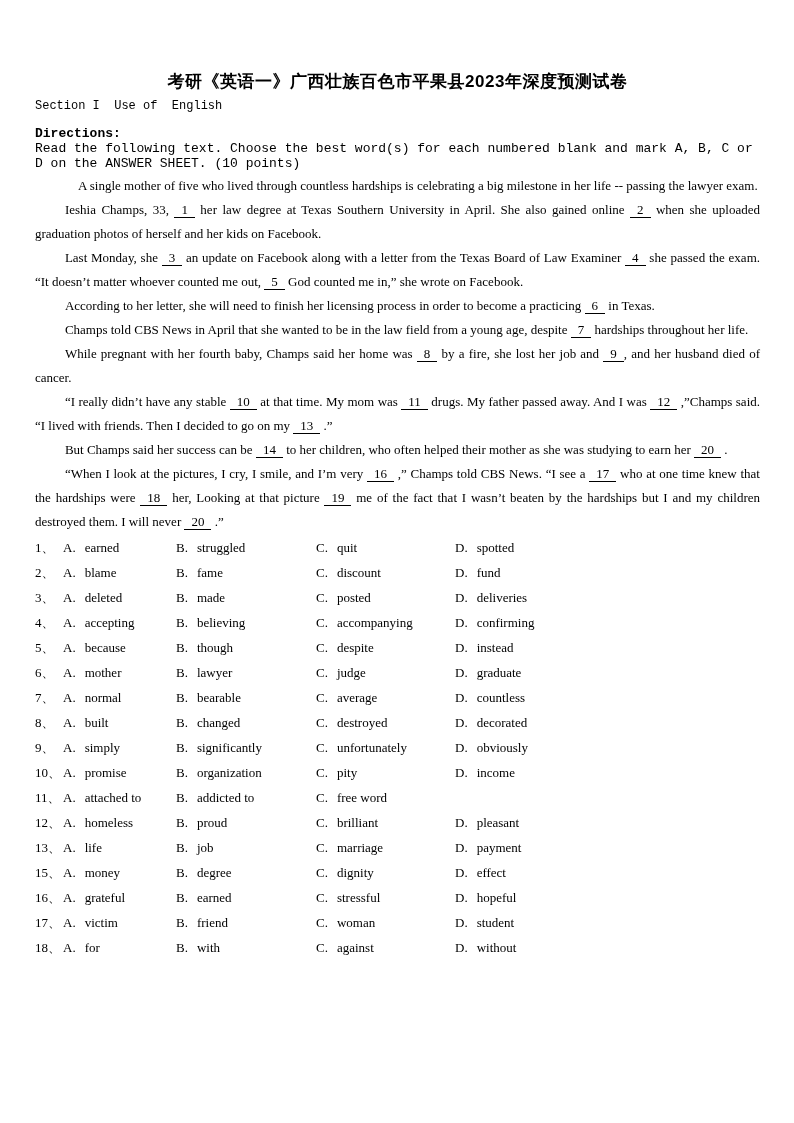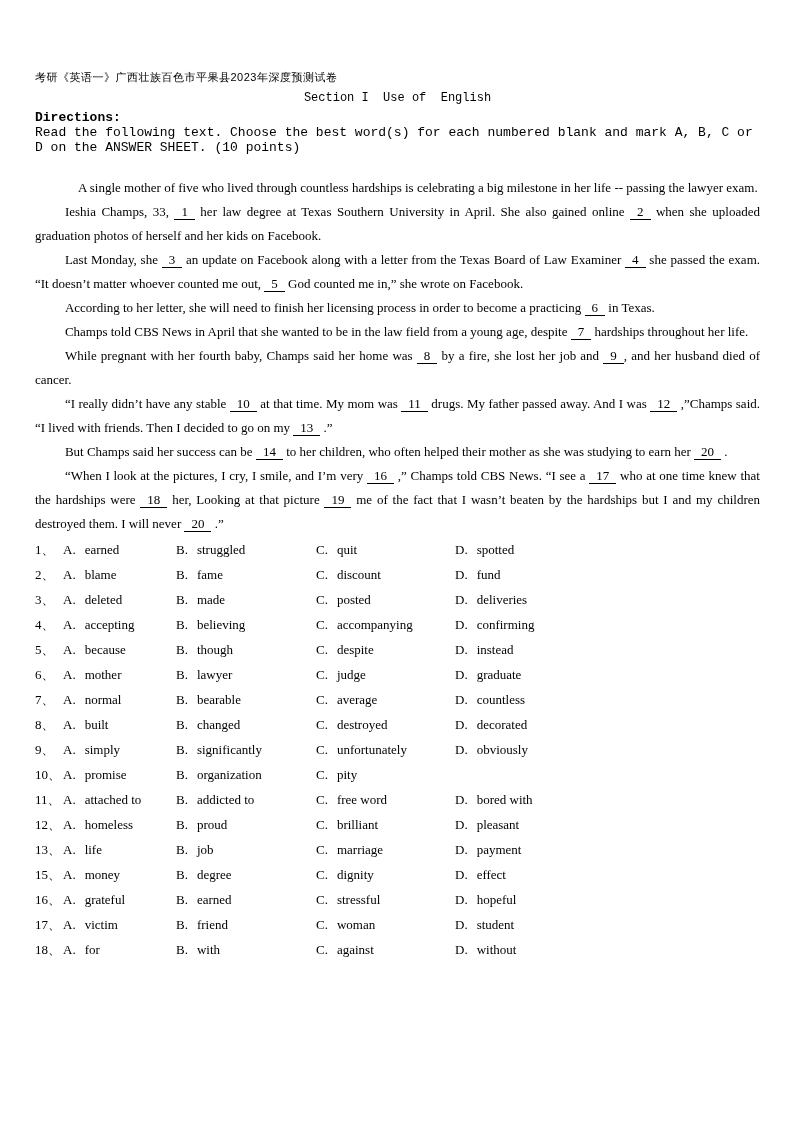--- a/index.html
+++ b/index.html
@@ -8,40 +8,41 @@
     height: 1123px;
     background: #ffffff;
     color: #000000;
     font-family: "Liberation Serif", "DejaVu Serif", serif;
     overflow: hidden;
   }
   .page { padding: 70px 34px 0 35px; }
 
   .title {
     margin: 0 0 6px 0;
-    font-size: 11px;
-    font-weight: normal;
+    text-align: center;
+    font-size: 17px;
+    font-weight: bold;
     font-family: "Liberation Sans", "DejaVu Sans", sans-serif;
     letter-spacing: 0.5px;
   }
   .section {
-    text-align: center;
+    text-align: left;
     font-family: "Liberation Mono", "DejaVu Sans Mono", monospace;
     font-size: 12px;
     white-space: pre;
-    margin-bottom: 5px;
+    margin-bottom: 13px;
   }
   .directions {
     font-family: "Liberation Mono", "DejaVu Sans Mono", monospace;
     font-size: 13px;
     line-height: 15px;
   }
   .directions .label { font-weight: bold; }
 
-  #passage { margin-top: 21px; }
+  #passage { margin-top: 3px; }
   .para {
     margin: 0;
     font-size: 13px;
     line-height: 24px;
     text-align: justify;
     text-indent: 2.3em;
   }
   .para.first { text-indent: 3.3em; }
   .blank {
     border-bottom: 1px solid #000;
@@ -147,27 +148,27 @@
         <span class="opt opt0"><span class="letter">A.</span><span class="word">simply</span></span>
         <span class="opt opt1"><span class="letter">B.</span><span class="word">significantly</span></span>
         <span class="opt opt2"><span class="letter">C.</span><span class="word">unfortunately</span></span>
         <span class="opt opt3"><span class="letter">D.</span><span class="word">obviously</span></span>
       </div>
       <div class="q-row">
         <span class="qn">10、</span>
         <span class="opt opt0"><span class="letter">A.</span><span class="word">promise</span></span>
         <span class="opt opt1"><span class="letter">B.</span><span class="word">organization</span></span>
         <span class="opt opt2"><span class="letter">C.</span><span class="word">pity</span></span>
+        <span class="opt opt3"><span class="letter">D.</span><span class="word">income</span></span>
       </div>
       <div class="q-row">
         <span class="qn">11、</span>
         <span class="opt opt0"><span class="letter">A.</span><span class="word">attached to</span></span>
         <span class="opt opt1"><span class="letter">B.</span><span class="word">addicted to</span></span>
         <span class="opt opt2"><span class="letter">C.</span><span class="word">free word</span></span>
-        <span class="opt opt3"><span class="letter">D.</span><span class="word">bored with</span></span>
       </div>
       <div class="q-row">
         <span class="qn">12、</span>
         <span class="opt opt0"><span class="letter">A.</span><span class="word">homeless</span></span>
         <span class="opt opt1"><span class="letter">B.</span><span class="word">proud</span></span>
         <span class="opt opt2"><span class="letter">C.</span><span class="word">brilliant</span></span>
         <span class="opt opt3"><span class="letter">D.</span><span class="word">pleasant</span></span>
       </div>
       <div class="q-row">
         <span class="qn">13、</span>

